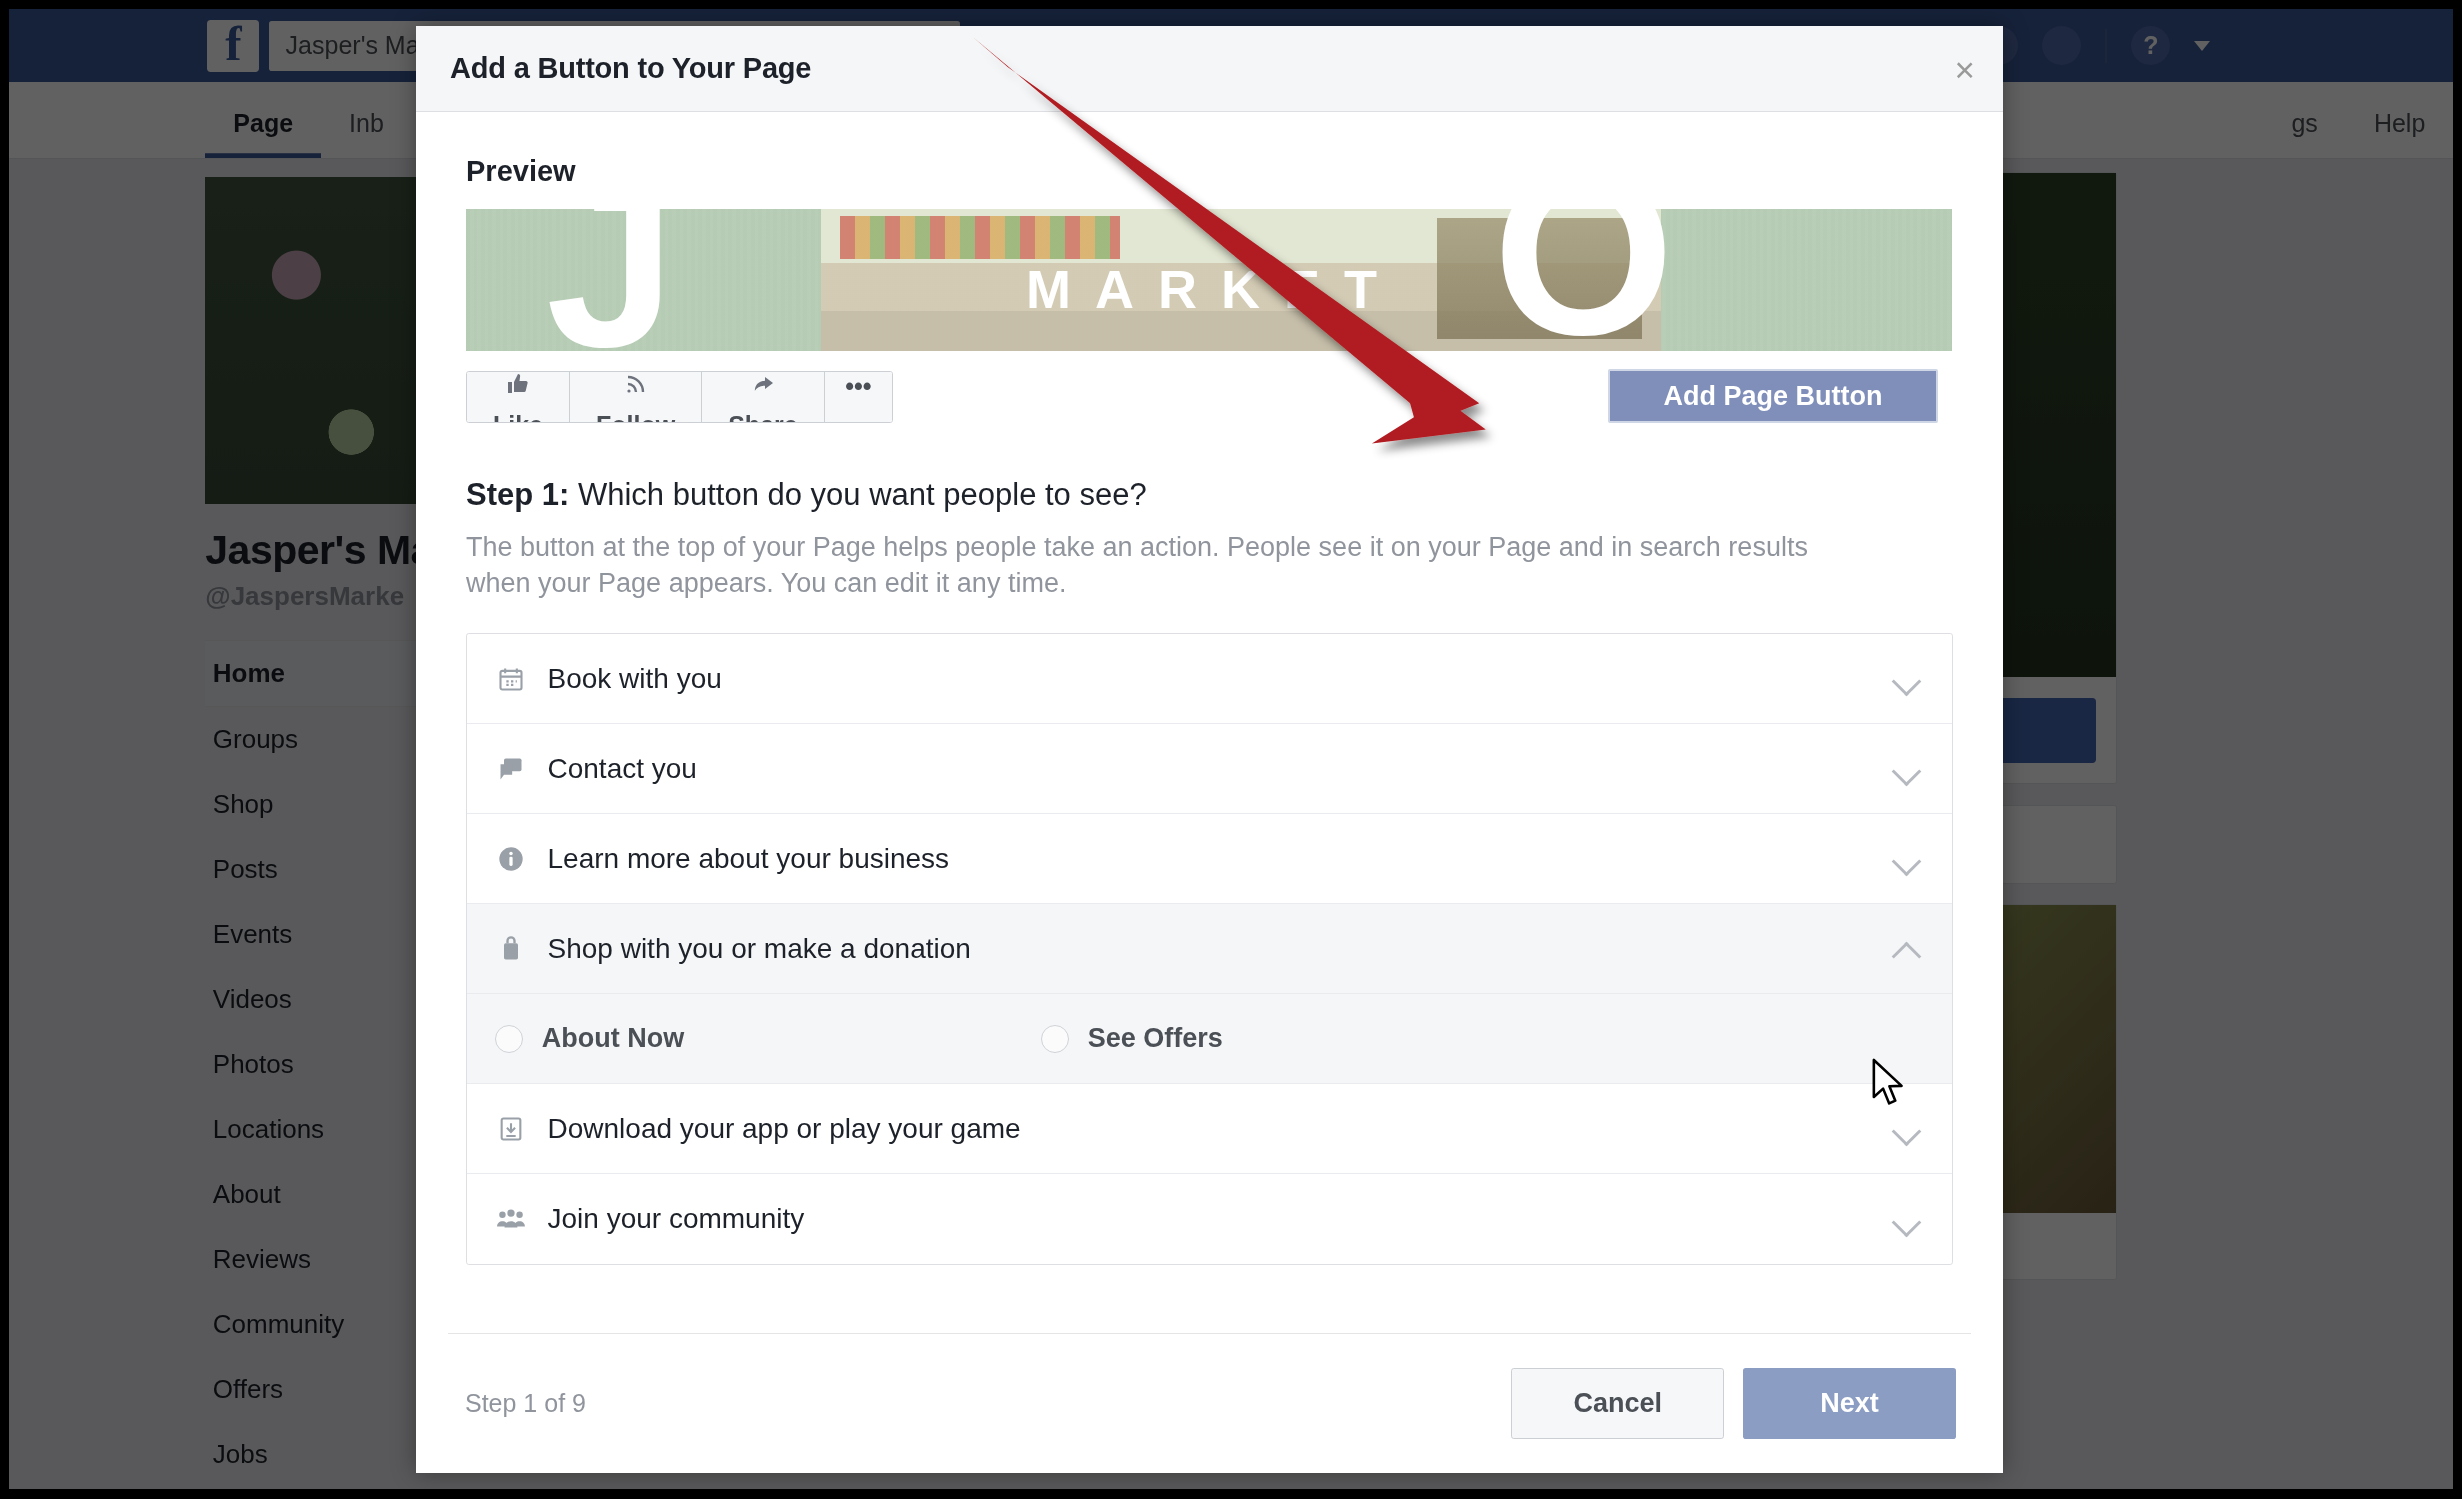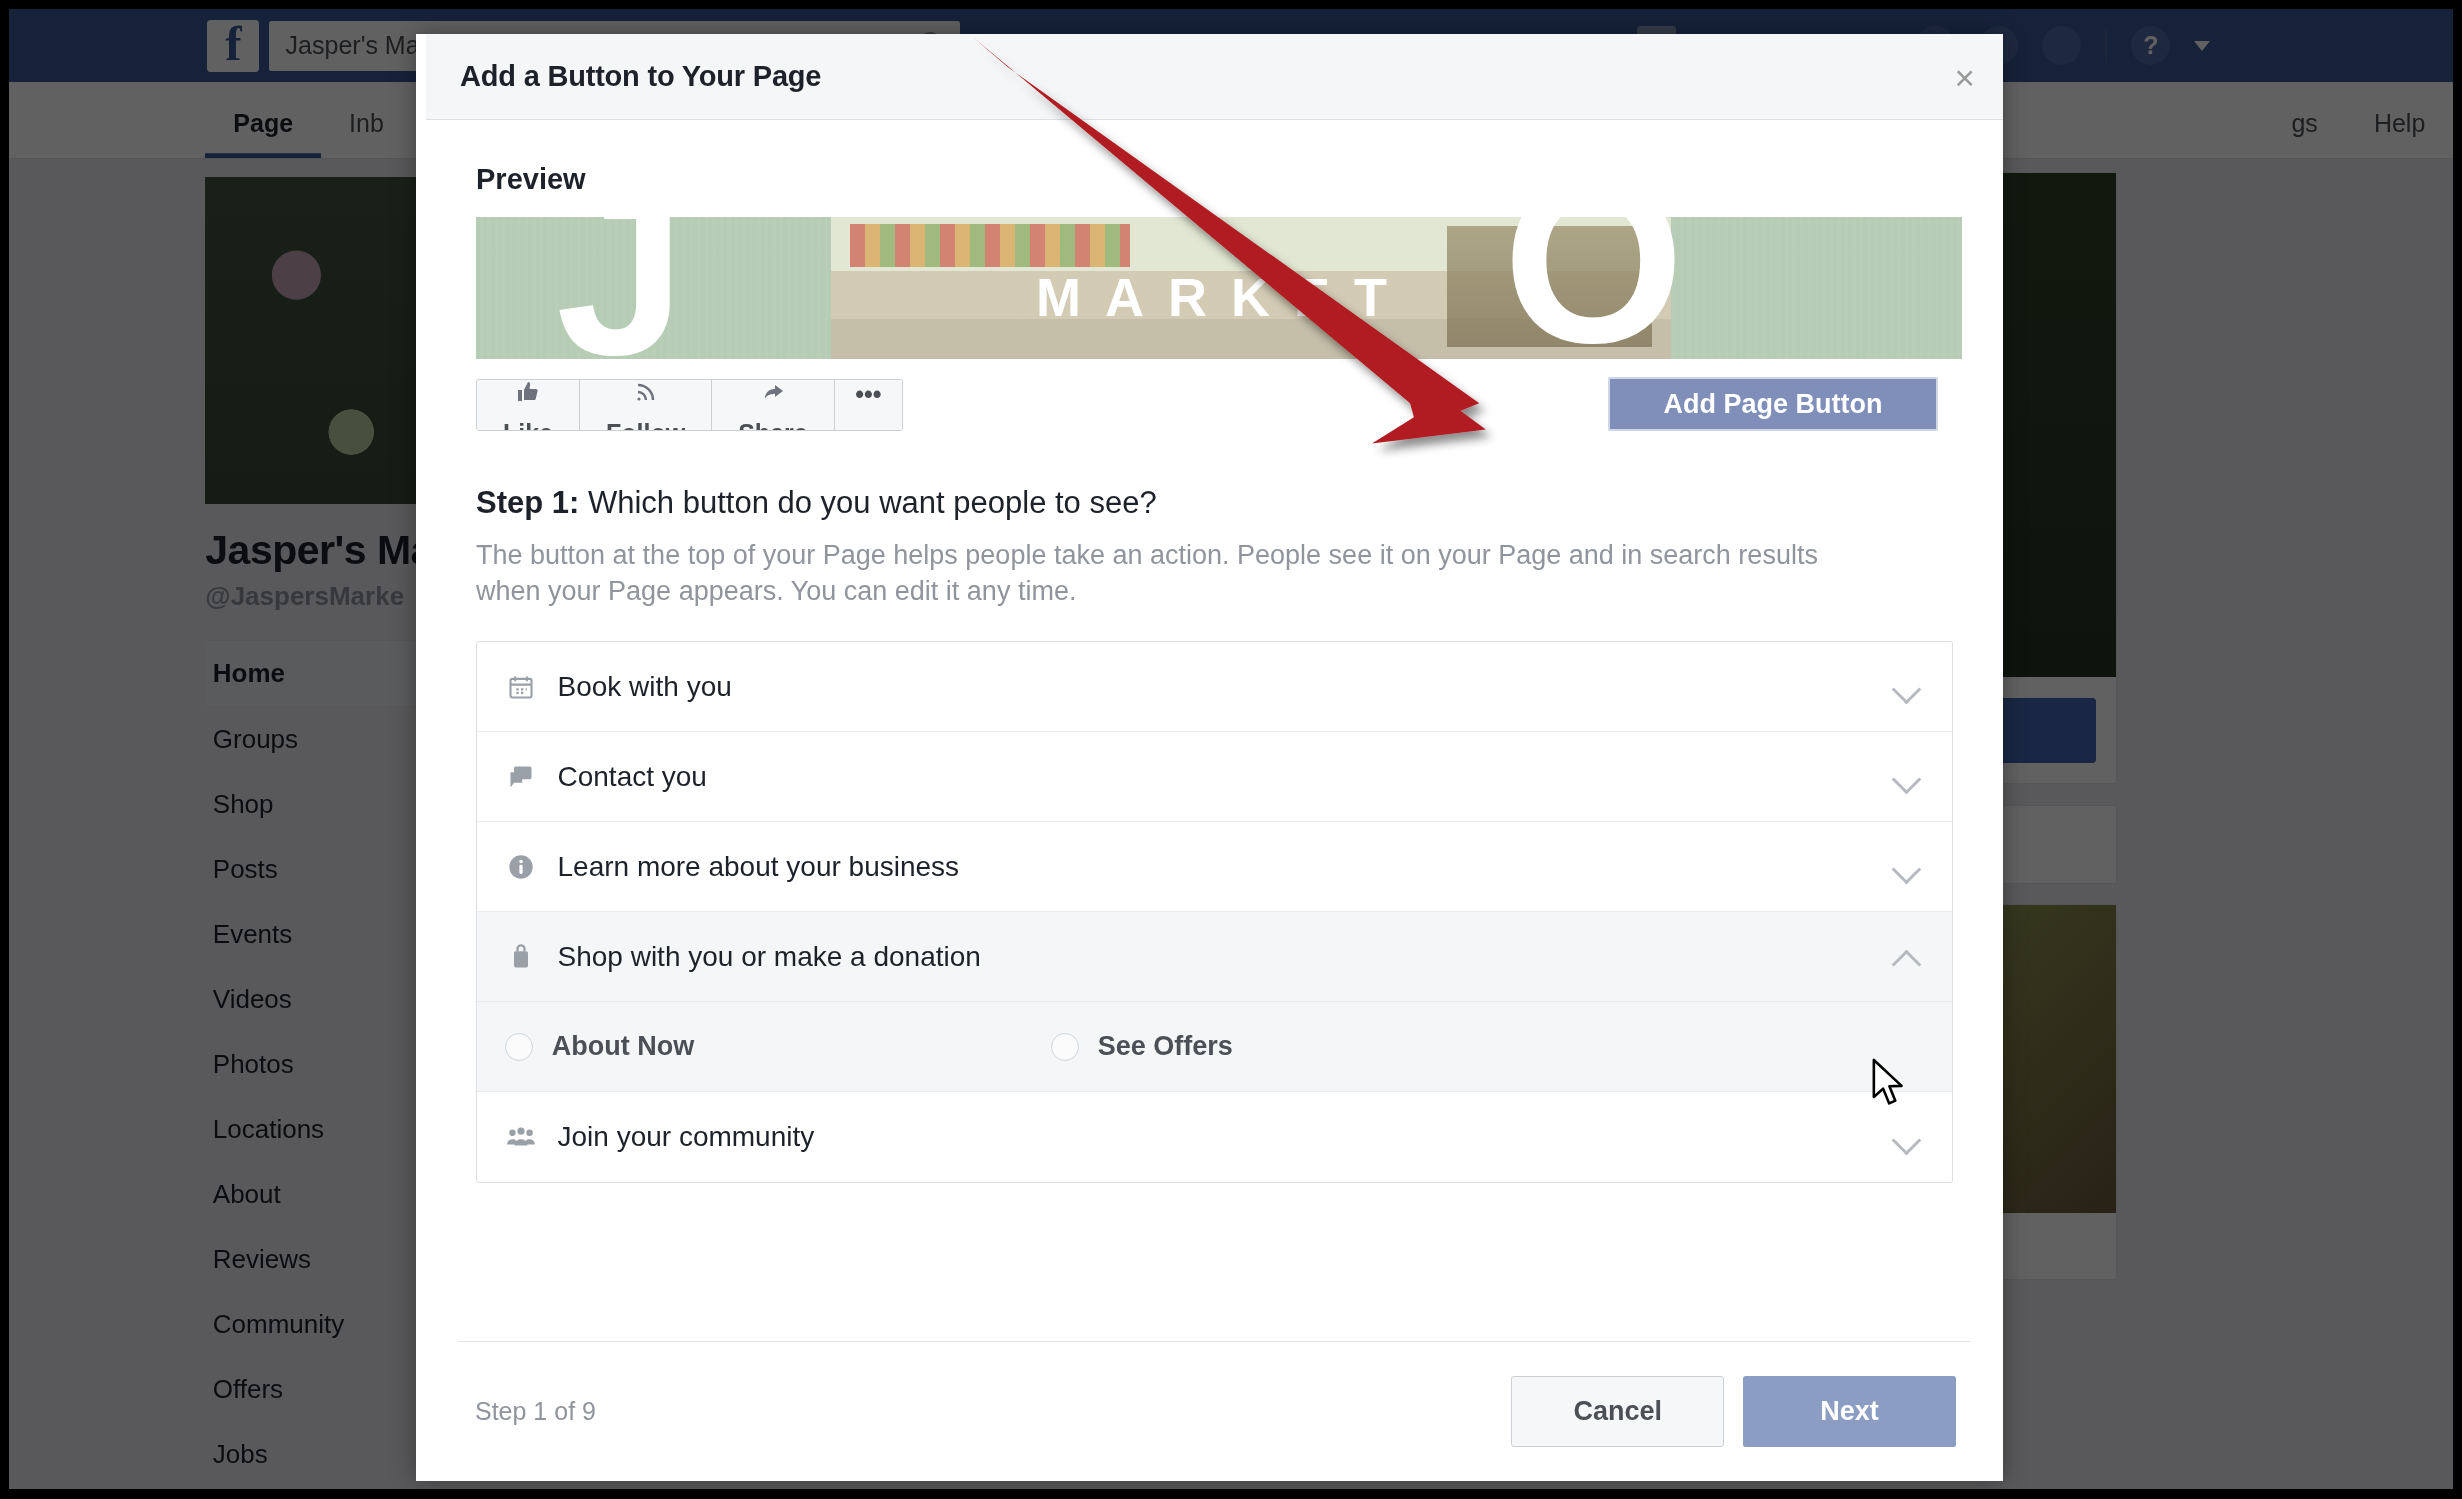--- a/index.html
+++ b/index.html
@@ -104,26 +104,26 @@
   .rc-card { background:#fff; border:0.9px solid #dddfe2; border-radius: 2.8px; margin-bottom: 20.5px; }
   .rc-img { height: 504px; background: linear-gradient(#2f4328,#253520); }
   .rc-bluebtn { margin: 20.5px; height: 65px; background:#4267b2; border-radius:3.7px; }
   .rc-text { padding: 24px 22.4px; font-size: 25px; color:#1d2129; }
   .rc-photo { height: 308px; background: linear-gradient(135deg,#4b5a33,#8c9150 55%,#6b5a3a); }
   .rc-foot { padding: 18.7px 22.4px; font-size: 24px; color:#1d2129; }
 
   
   .modal {
     position: absolute;
-    left: 416px; top: 34px;
+    left: 416px; top: 26px;
     width: 1587px; height: 1447px;
     background: #ffffff;
     box-shadow: 0 0 22.4px rgba(0,0,0,0.35);
     z-index: 60;
-    display: flex; flex-direction: column; padding-left: 10px;
+    display: flex; flex-direction: column;
   }
   .modal-header {
     height: 86px; background: #f5f6f7;
     border-bottom: 0.9px solid #dddfe2;
     display: flex; align-items: center;
     padding: 0 34px;
     position: relative;
   }
   .modal-title { font-size: 29px; font-weight: bold; color: #1d2129; letter-spacing:-0.2px; }
   .modal-close {
@@ -441,20 +441,30 @@
           <div class="radio-item first">
             <span class="radio"></span>
             <span class="radio-label">About Now</span>
           </div>
           <div class="radio-item">
             <span class="radio"></span>
             <span class="radio-label">See Offers</span>
           </div>
         </div>
 
+        <div class="opt-row">
+          <span class="opt-icon">
+            <svg width="28" height="28" viewBox="0 0 24 24" fill="none" stroke="#9aa0a8" stroke-width="1.8">
+                <rect x="4" y="3" width="16" height="18" rx="1.5"></rect>
+                <path d="M12 7v7M8.5 11l3.5 3.5L15.5 11M8 18h8"></path>
+              </svg>
+          </span>
+          <span class="opt-label">Download your app or play your game</span>
+          <span class="opt-chevron"></span>
+        </div>
 
         <div class="opt-row">
           <span class="opt-icon">
             <svg width="30" height="28" viewBox="0 0 28 24" fill="#9aa0a8">
                 <circle cx="6" cy="8" r="3"></circle>
                 <circle cx="14" cy="6.5" r="3.4"></circle>
                 <circle cx="22" cy="8" r="3"></circle>
                 <path d="M1 19c0-3.2 2.2-5 5-5s5 1.8 5 5zM8 20c0-3.8 2.6-6 6-6s6 2.2 6 6zM17 19c0-3.2 2.2-5 5-5s5 1.8 5 5z"></path>
               </svg>
           </span>

